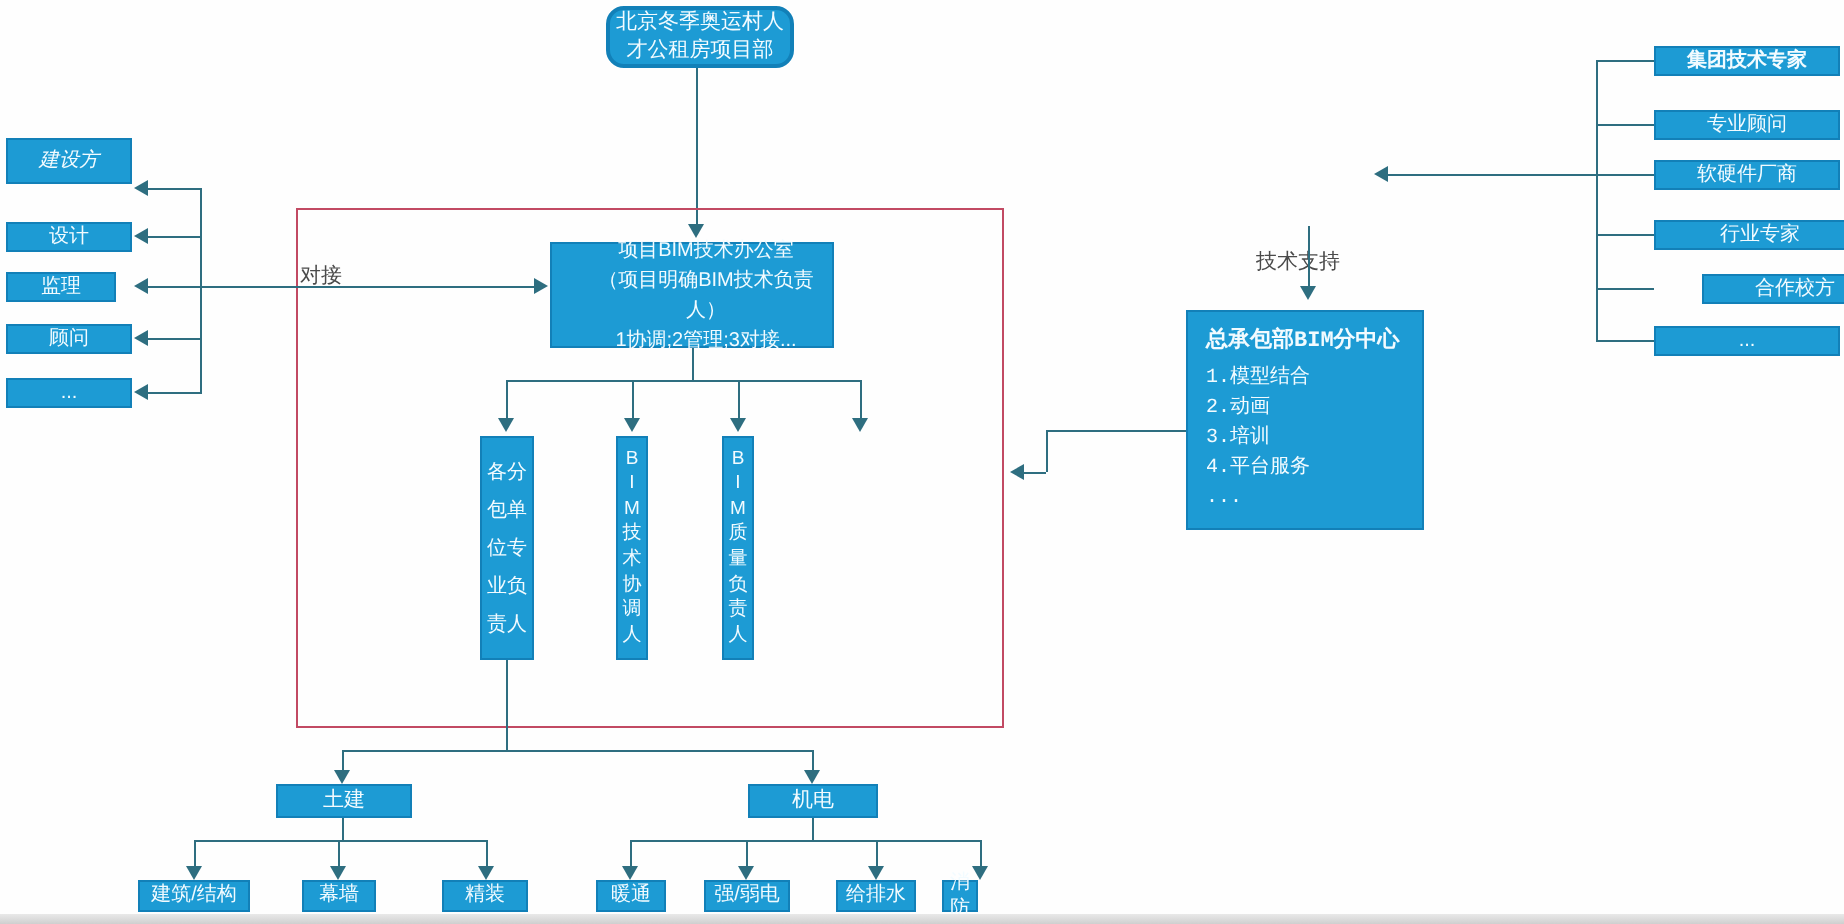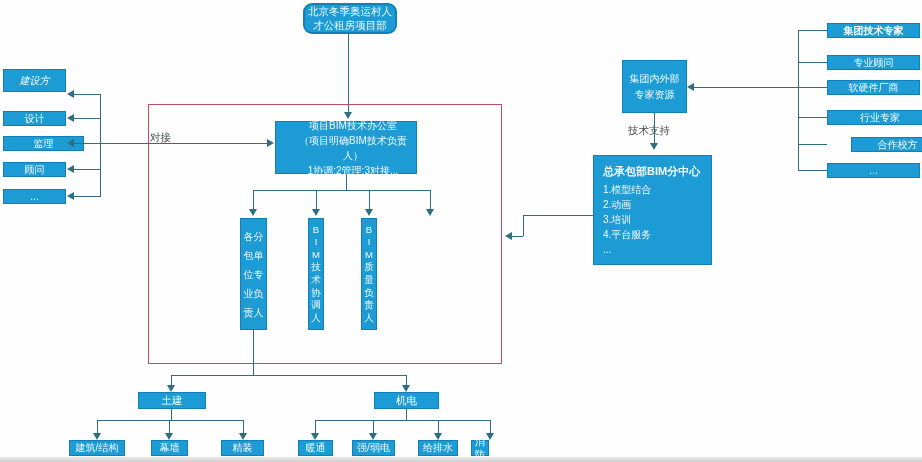--- a/index.html
+++ b/index.html
@@ -13,41 +13,41 @@
   .arr{position:absolute;width:0;height:0;}
   .arr.d{border-left:4px solid transparent;border-right:4px solid transparent;border-top:7px solid var(--line);}
   .arr.l{border-top:4px solid transparent;border-bottom:4px solid transparent;border-right:7px solid var(--line);}
   .arr.r{border-top:4px solid transparent;border-bottom:4px solid transparent;border-left:7px solid var(--line);}
   .lbl{position:absolute;color:var(--label-text);font-size:10.5px;white-space:nowrap;}
   .frame{position:absolute;border:1px solid var(--frame);box-sizing:border-box;}
   .vrole{line-height:19px;}
   .vrole.narrow{line-height:12.6px;font-size:9.5px;}
   .vrole.six{line-height:16px;}
   .hq{flex-direction:column;align-items:flex-start;justify-content:flex-start;
-      padding:8px 9px;text-align:left;}
+      padding:8px 9px;text-align:left;font-family:Liberation Mono, monospace;}
   .hq .hq-title{font-weight:bold;font-size:11px;margin-bottom:3px;}
   .hq .hq-item{font-size:10px;line-height:1.5;}
   .edge-shadow{position:absolute;left:0;right:0;bottom:0;height:5px;
                background:linear-gradient(#e9e9e9,#cfcfcf);}
 </style>
 </head>
 <body>
 
 <div class="canvas">
 
   <div class="box rounded" style="left:303px;top:3px;width:94px;height:31px;font-size:10.5px;">北京冬季奥运村人
 才公租房项目部</div>
   <div class="line" style="left:348px;top:34px;width:1px;height:78px;"></div>
   <div class="arr d" style="left:344px;top:112px;"></div>
 
   <div class="frame" style="left:148px;top:104px;width:354px;height:260px;"></div>
 
   <div class="box" style="left:3px;top:69px;width:63px;height:23px;font-style:italic;">建设方</div>
   <div class="box" style="left:3px;top:111px;width:63px;height:15px;">设计</div>
-  <div class="box" style="left:3px;top:136px;width:81px;height:15px;">监理</div>
+  <div class="box" style="left:3px;top:136px;width:55px;height:15px;">监理</div>
   <div class="box" style="left:3px;top:162px;width:63px;height:15px;">顾问</div>
   <div class="box" style="left:3px;top:189px;width:63px;height:15px;">...</div>
 
   <div class="line" style="left:100px;top:94px;width:1px;height:103px;"></div>
   <div class="line" style="left:74px;top:94px;width:27px;height:1px;"></div>
   <div class="line" style="left:74px;top:118px;width:27px;height:1px;"></div>
   <div class="line" style="left:74px;top:143px;width:27px;height:1px;"></div>
   <div class="line" style="left:74px;top:169px;width:27px;height:1px;"></div>
   <div class="line" style="left:74px;top:196px;width:27px;height:1px;"></div>
   <div class="arr l" style="left:67px;top:90px;"></div>
@@ -133,22 +133,20 @@
   <div class="arr d" style="left:486px;top:433px;"></div>
 
   <div class="box" style="left:69px;top:440px;width:56px;height:16px;">建筑/结构</div>
   <div class="box" style="left:151px;top:440px;width:37px;height:16px;">幕墙</div>
   <div class="box" style="left:221px;top:440px;width:43px;height:16px;">精装</div>
   <div class="box" style="left:298px;top:440px;width:35px;height:16px;">暖通</div>
   <div class="box" style="left:352px;top:440px;width:43px;height:16px;">强/弱电</div>
   <div class="box" style="left:418px;top:440px;width:40px;height:16px;">给排水</div>
   <div class="box" style="left:471px;top:440px;width:18px;height:16px;">消防</div>
 
-  <div class="box" style="left:622px;top:60px;width:65px;height:53px;line-height:1.6;">集团内外部
-专家资源</div>
   <div class="arr l" style="left:687px;top:83px;"></div>
   <div class="line" style="left:694px;top:87px;width:133px;height:1px;"></div>
   <div class="lbl" style="left:628px;top:124px;">技术支持</div>
   <div class="line" style="left:654px;top:113px;width:1px;height:30px;"></div>
   <div class="arr d" style="left:650px;top:143px;"></div>
 
   <div class="box hq" style="left:593px;top:155px;width:119px;height:110px;">
     <div class="hq-title">总承包部BIM分中心</div>
     <div class="hq-item">1.模型结合</div>
     <div class="hq-item">2.动画</div>

